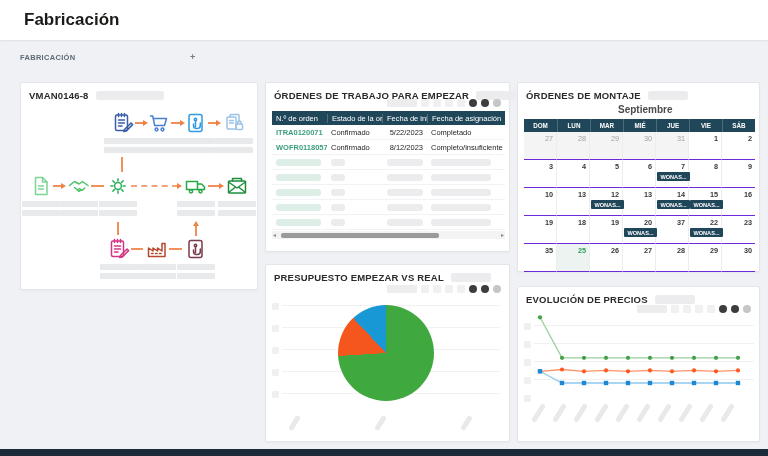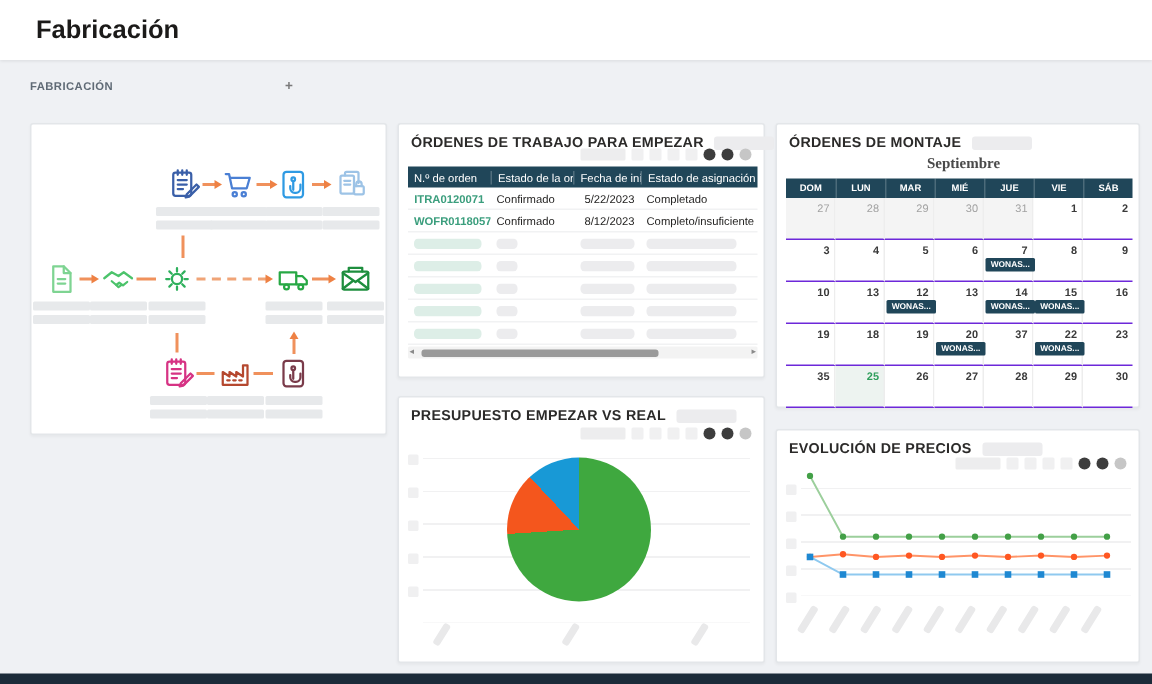--- a/index.html
+++ b/index.html
@@ -48,30 +48,30 @@
   .arr-u { position:absolute; width:0; height:0; border-left:3px solid transparent; border-right:3px solid transparent; border-bottom:5px solid #ee8144; }
 
   
   .wo-table { position:absolute; left:6px; top:28px; width:233px; font-size:7.5px; }
   .wo-head { display:flex; background:#204659; color:#fff; height:14px; align-items:center; }
   .wo-head .c { padding:0 4px; border-left:1px solid rgba(255,255,255,.22); overflow:hidden; white-space:nowrap; }
   .wo-head .c:first-child { border-left:none; }
   .c1 { width:55px; } .c2 { width:55px; } .c3 { width:45px; text-align:right; } .c4 { width:78px; }
   .wo-row { display:flex; height:15px; align-items:center; border-bottom:1px solid #f1f2f3; }
   .wo-row .c { padding:0 4px; overflow:hidden; white-space:nowrap; }
-  .wo-link { color:#3b9e7d; font-weight:bold; cursor:pointer;text-align:center; }
+  .wo-link { color:#3b9e7d; font-weight:bold; cursor:pointer; }
   .sk { height:7px; border-radius:3px; background:#ececee; }
   .sk.g { background:#ddeee7; }
 
   .scrollbar { position:absolute; left:6px; top:148px; width:233px; height:8px; background:#f3f3f3; border-radius:1px; }
   .scroll-thumb { position:absolute; left:9px; top:1.5px; width:158px; height:5px; background:#9a9a9a; border-radius:2px; }
   .scroll-arrow { position:absolute; top:1px; font-size:6px; color:#8a8a8a; line-height:6px; }
 
   
-  .cal-nav { position:absolute; left:8px; right:8px; top:21px; height:11px; display:flex; align-items:center; gap:22px;font-family:Liberation Serif, serif; }
+  .cal-nav { position:absolute; left:8px; right:8px; top:21px; height:11px; display:flex; align-items:center; gap:22px; }
   .cal-month { flex:0 0 auto; font-size:10px; font-weight:bold; color:#4a4a4a; margin:0 4px; }
   .cal-spacer { flex:1; }
   .cal-grid { position:absolute; left:6px; top:36px; width:231px; }
   .cal-dayhead { display:flex; background:#204659; height:13px; }
   .cal-dayhead .dh { width:33px; color:#fff; font-size:6.3px; font-weight:bold; display:flex; align-items:center; justify-content:center; border-left:1px solid rgba(255,255,255,.2); }
   .cal-dayhead .dh:first-child { border-left:none; }
   .cal-week { display:flex; height:28px; }
   .cal-cell { width:33px; border-right:1px solid #ededed; border-bottom:1px solid #6d28d9; position:relative; background:#fff; cursor:pointer;text-align:center; }
   .cal-cell:last-child { border-right:none; }
   .cal-cell .num { position:absolute; right:3px; top:2px; font-size:7.3px; font-weight:bold; color:#3a3a3a; }
@@ -97,20 +97,24 @@
   <header class="app-header">
     <h1 class="app-title">Fabricación</h1>
   </header>
 
   <nav class="tabbar">
     <div class="tab tab-fab">FABRICACIÓN</div>
     <div class="tab tab-add">+</div>
   </nav>
 
   <section class="panel p-flow">
+    <div class="panel-title-row">
+      <span class="panel-title">VMAN0146-8</span>
+      <span class="ph-bar" style="width:68px;height:9px;"></span>
+    </div>
 
     <div class="node" style="left:78px;top:28px;">
       <svg class="ic" width="24" height="24" viewBox="0 0 24 24" style="stroke:#3a5fa8">
           <rect x="4.5" y="4" width="12" height="15.5" rx="1.5"></rect>
           <path d="M7.5 2.5v3M10.5 2.5v3M13.5 2.5v3M7.5 9h6M7.5 12h6M7.5 15h3.5"></path>
           <path d="M13.5 18.5L20 12l1.6 1.6-6.5 6.5-2.3.5z"></path>
         </svg>
       <div class="nbar"></div>
         <div class="nbar"></div>
     </div>
@@ -256,21 +260,21 @@
       <span class="dot dark"></span>
       <span class="dot dark"></span>
       <span class="dot light"></span>
     </div>
 
     <div class="wo-table">
       <div class="wo-head">
         <div class="c c1">N.º de orden</div>
         <div class="c c2">Estado de la orden</div>
         <div class="c c3">Fecha de inicio</div>
-        <div class="c c4">Estado de asignación</div>
+        <div class="c c4">Fecha de asignación</div>
       </div>
       <div class="wo-row">
         <div class="c c1 wo-link">ITRA0120071</div>
         <div class="c c2">Confirmado</div>
         <div class="c c3">5/22/2023</div>
         <div class="c c4">Completado</div>
       </div>
       <div class="wo-row">
         <div class="c c1 wo-link">WOFR0118057</div>
         <div class="c c2">Confirmado</div>

